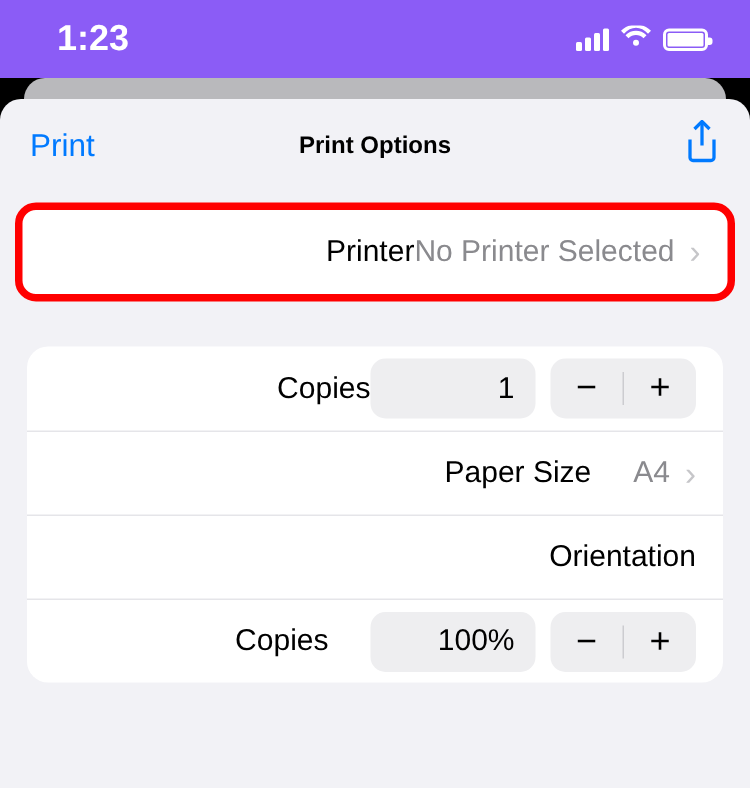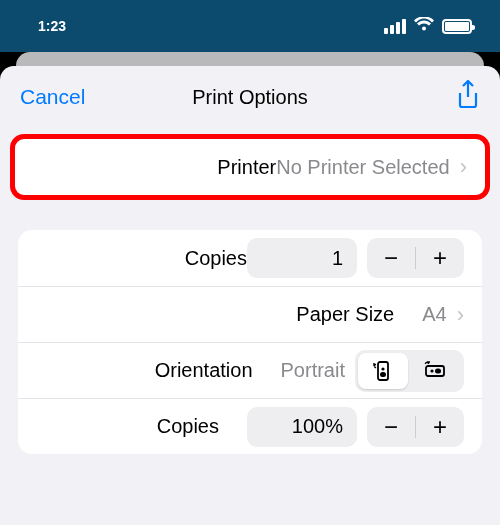--- a/index.html
+++ b/index.html
@@ -5,27 +5,27 @@
   * { box-sizing: border-box; margin: 0; padding: 0; }
   body {
     width: 500px;
     height: 525px;
     font-family: -apple-system, "Helvetica Neue", Arial, sans-serif;
     background: #000;
     overflow: hidden;
   }
   .status-bar {
     height: 52px;
-    background: #0c4a6e;
+    background: #8b5cf6;
     color: #fff;
     display: flex;
     justify-content: space-between;
     align-items: center;
     padding: 0 28px 0 38px;
-    font-size: 14px;
+    font-size: 24px;
     font-weight: 600;
   }
   .status-right { display: flex; align-items: center; gap: 8px; }
   .bars { display: flex; align-items: flex-end; gap: 2px; }
   .bars span { width: 4px; background: #fff; border-radius: 1px; }
   .bars span:nth-child(1){height:6px;} .bars span:nth-child(2){height:9px;}
   .bars span:nth-child(3){height:12px;} .bars span:nth-child(4){height:15px;}
   .wifi { font-size:18px; }
   .battery {
     width: 30px; height: 15px; border: 2px solid #fff; border-radius: 4px;
@@ -47,22 +47,22 @@
     padding-top: 14px;
     position: relative;
   }
   .nav {
     display: flex;
     align-items: center;
     justify-content: space-between;
     padding: 0 20px 20px 20px;
   }
   .nav-title {
-    font-size: 20px;
-    font-weight: 400;
+    font-size: 16px;
+    font-weight: 700;
     color: #000;
     position: absolute;
     left: 50%;
     transform: translateX(-50%);
   }
   .cancel {
     color: #007aff;
     font-size: 21px;
     font-weight: 400;
   }
@@ -139,21 +139,21 @@
         <div class="battery-fill"></div>
       </div>
   </div>
 </div>
 
 <div class="card-peek"></div>
 
 <div class="sheet">
 
   <div class="nav">
-    <div class="cancel">Cancel</div>
+    <div class="cancel">Print</div>
     <div class="nav-title">Print Options</div>
     <div class="nav-right">
       <div class="share-icon">
         <svg width="24" height="30" viewBox="0 0 24 30" fill="none" stroke="#007aff" stroke-width="2.2">
           <path d="M12 2v15"></path>
             <path d="M7 6l5-5 5 5"></path>
           <path d="M4 13v12a2 2 0 002 2h12a2 2 0 002-2V13"></path>
         </svg>
       </div>
     </div>
@@ -186,43 +186,20 @@
     <div class="row">
       <div class="label">Paper Size</div>
       <div class="value-muted">
         <span>A4</span>
         <span class="chevron">›</span>
       </div>
     </div>
 
     <div class="row">
       <div class="label">Orientation</div>
-      <div class="right-side">
-        <div class="value-muted" style="margin-right:10px;">
-          <span>Portrait</span>
-        </div>
-        <div class="seg">
-          <button class="selected">
-            <svg width="22" height="22" viewBox="0 0 22 22">
-              <rect x="6" y="2" width="10" height="18" rx="2" fill="none" stroke="#000" stroke-width="1.8"></rect>
-              <circle cx="11" cy="9" r="1.6" fill="#000"></circle>
-                <rect x="8" y="12" width="6" height="5" rx="2.5" fill="#000"></rect>
-              <path d="M2 6l1.8-2M2 6l1.8 2M2 6V3" stroke="#000" stroke-width="1.4" fill="none"></path>
-            </svg>
-          </button>
-          <button>
-            <svg width="24" height="22" viewBox="0 0 24 22">
-              <rect x="2" y="6" width="18" height="10" rx="2" fill="none" stroke="#000" stroke-width="1.8"></rect>
-              <circle cx="8" cy="11" r="1.6" fill="#000"></circle>
-                <rect x="11" y="8.5" width="6" height="5" rx="2.5" fill="#000"></rect>
-              <path d="M3 2l-2 1.8M3 2l2 1.8M3 2h3" stroke="#000" stroke-width="1.4" fill="none"></path>
-            </svg>
-          </button>
-        </div>
-      </div>
     </div>
 
     <div class="row">
       <div class="label">Copies</div>
       <div class="right-side">
         <div class="num-field">100%</div>
         <div class="stepper">
           <button>−</button>
           <div class="divider"></div>
           <button>+</button>

